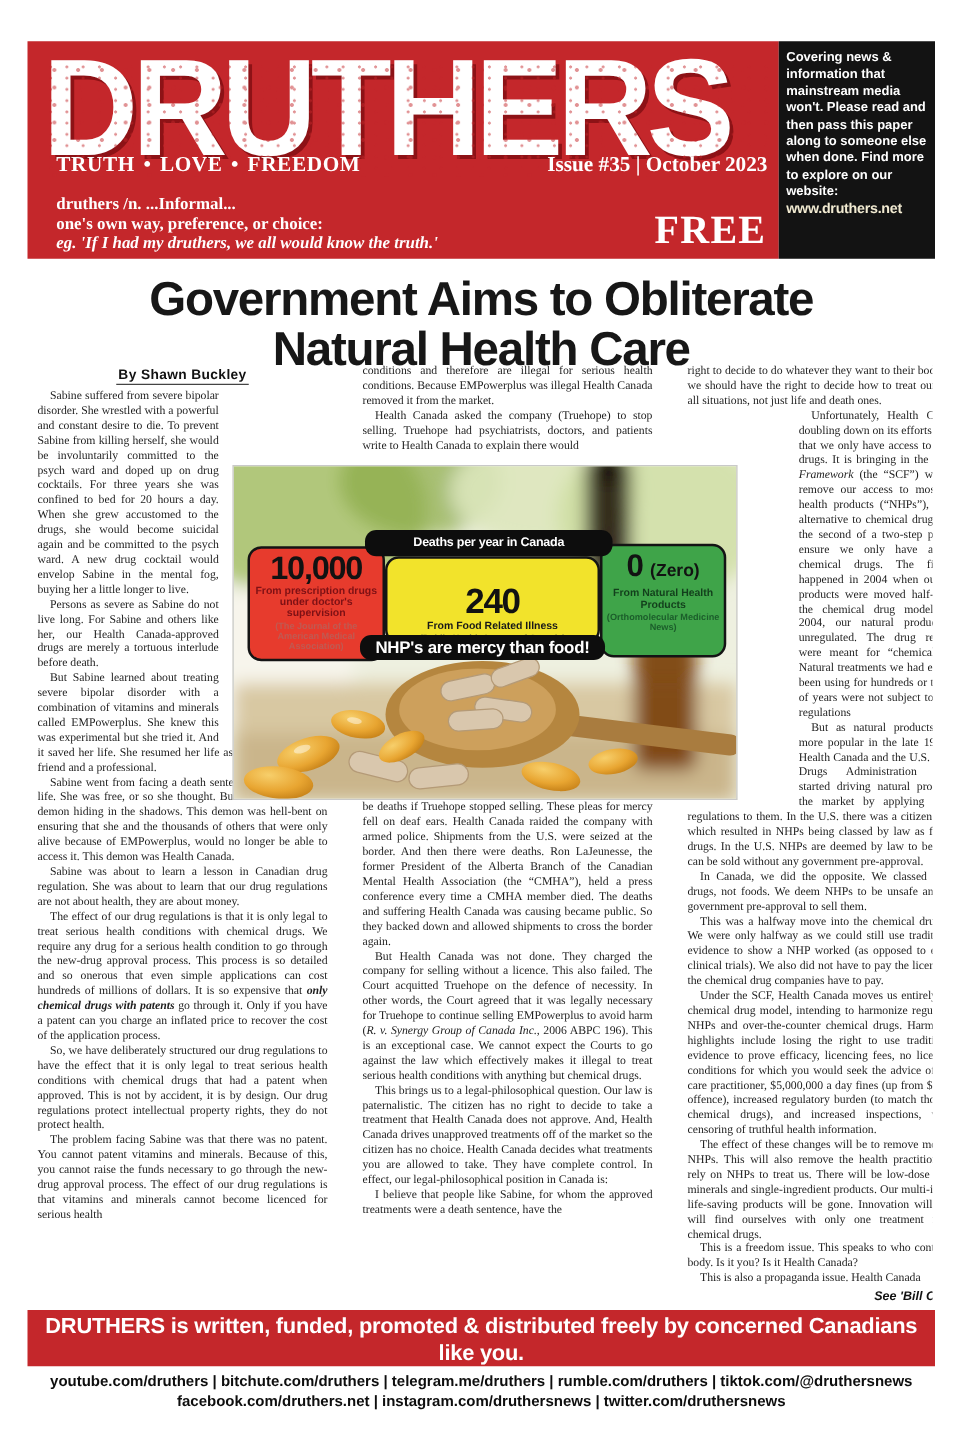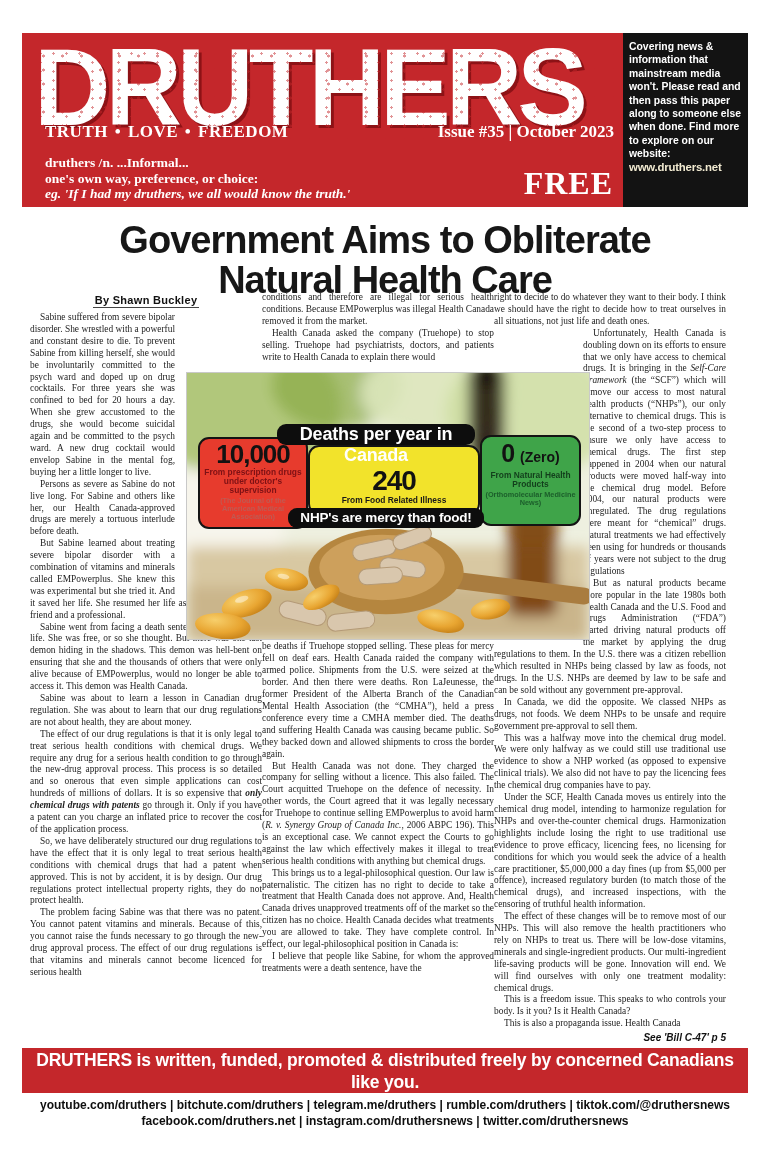--- a/index.html
+++ b/index.html
@@ -21,21 +21,21 @@
   .mast-free{position:absolute;right:10px;bottom:5px;font:700 32px "Liberation Serif",serif;color:#fff;letter-spacing:1px;}
   .mast-black{position:absolute;left:623px;top:33px;width:125px;height:174px;background:#131313;color:#fff;
               font:700 10.4px/13.4px "Liberation Sans",sans-serif;padding:7px 6px;box-sizing:border-box;}
   .mast-url{color:#f1ead1;font-size:11.4px;letter-spacing:-.2px;}
 
   
   .headline{position:absolute;left:22px;top:220px;width:726px;text-align:center;
             font:700 38px/40px "Liberation Sans",sans-serif;color:#171717;letter-spacing:-1px;}
 
   
-  .article{position:absolute;left:30px;top:292px;width:716px;height:753px;overflow:hidden;display:flex;gap:0;
+  .article{position:absolute;left:30px;top:292px;width:716px;height:753px;overflow:hidden;display:flex;gap:28px;
            font:9.4px/11.9px "Liberation Serif",serif;color:#1d1d1d;}
   .col{flex:0 0 232px;width:232px;}
   .byline{text-align:center;font:700 11px "Liberation Sans",sans-serif;margin:2px 0 6px;color:#111;}
   .byline span{border-bottom:1px solid #444;padding:0 2px 1px;letter-spacing:.3px;}
   .colbody{text-align:justify;}
   .colbody p{margin:0;text-indent:10px;}
   .colbody p.noind{text-indent:0;}
   .colbody p.quote{font-style:italic;}
   .colbody p.seemark{text-align:right;font:700 10px "Liberation Sans",sans-serif;font-style:italic;text-indent:0;margin-top:2px;color:#111;}
   .i{font-style:italic;}
@@ -44,21 +44,21 @@
   .sp-r{float:right;width:82px;height:276px;margin:0 0 2px 5px;}
   .sp-l{float:left;width:84px;height:278px;margin:36px 5px 2px 0;}
   .sp-b{height:278px;}
 
   
   .photo{position:absolute;left:156px;top:80px;width:404px;height:268px;border:1px solid #c9c9c9;
          box-sizing:border-box;overflow:hidden;background:#edf0e0;}
   .photo svg{position:absolute;left:0;top:0;width:100%;height:100%;}
   .banner{position:absolute;background:#0d0d0d;color:#fff;border-radius:9px;text-align:center;z-index:3;
           font-family:"Liberation Sans",sans-serif;font-weight:700;letter-spacing:-.2px;}
-  .title-banner{left:90px;top:51px;width:198px;height:21px;font-size:18px;line-height:21px;}
+  .title-banner{left:105px;top:51px;width:198px;height:21px;font-size:10px;line-height:21px;}
   .foot-banner{left:101px;top:135px;width:196px;height:20px;font-size:13.5px;line-height:20px;}
   .card{position:absolute;z-index:2;border:2px solid #141414;border-radius:11px;text-align:center;
         box-sizing:border-box;font-family:"Liberation Sans",sans-serif;padding:0 3px;}
   .card-red{left:11px;top:64px;width:110px;height:92px;background:#e73b2d;}
   .card-yellow{left:121px;top:72px;width:172px;height:70px;background:#f2e32b;}
   .card-green{left:293px;top:62px;width:101px;height:91px;background:#3fa449;}
   .num{font-weight:700;color:#121212;letter-spacing:-1px;}
   .card-red .num{font-size:26px;line-height:26px;margin-top:2px;}
   .card-yellow .num{font-size:28px;line-height:28px;margin-top:20px;}
   .card-green .num{font-size:25px;line-height:26px;margin-top:3px;}

